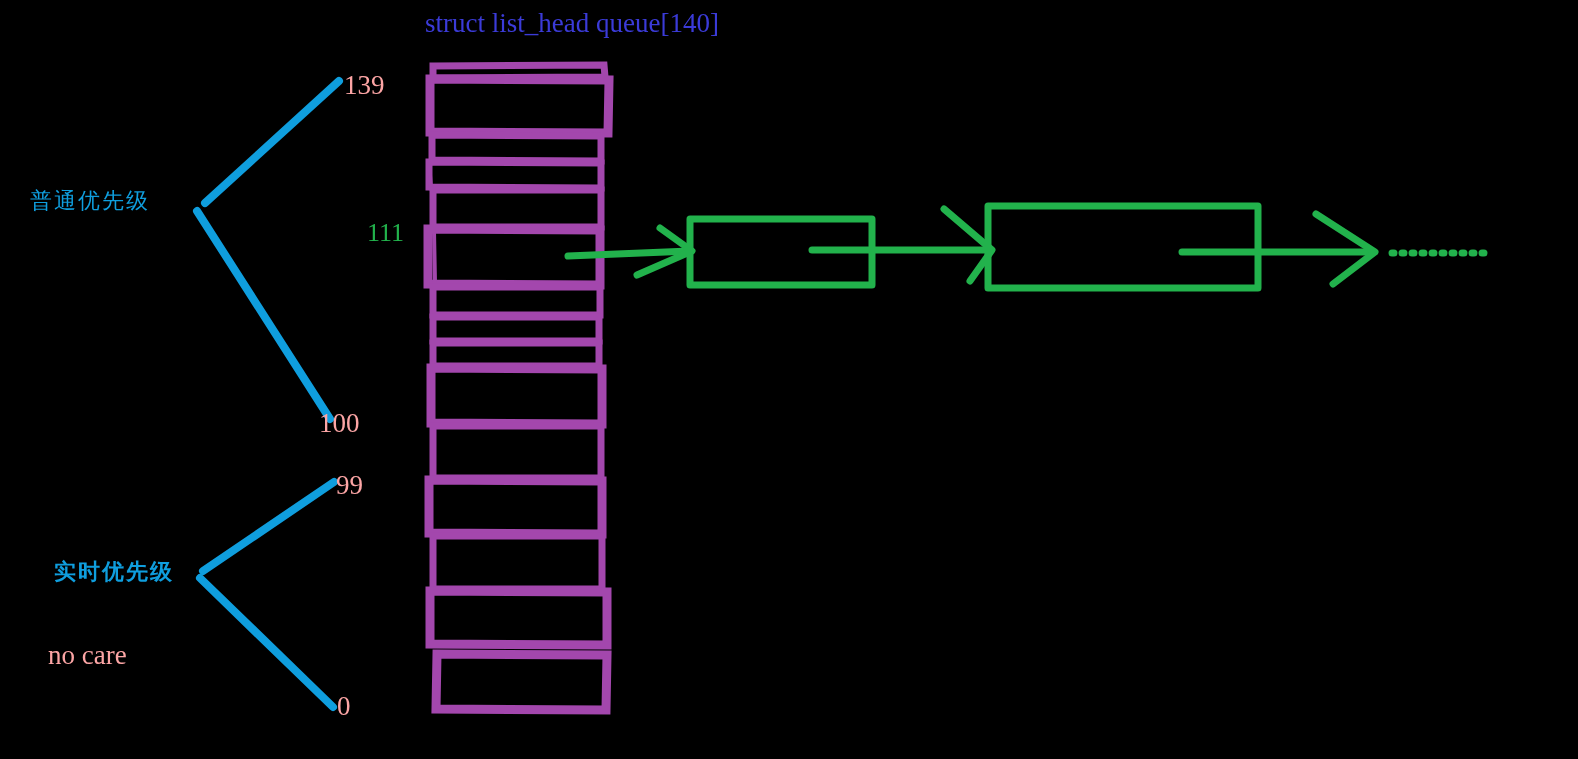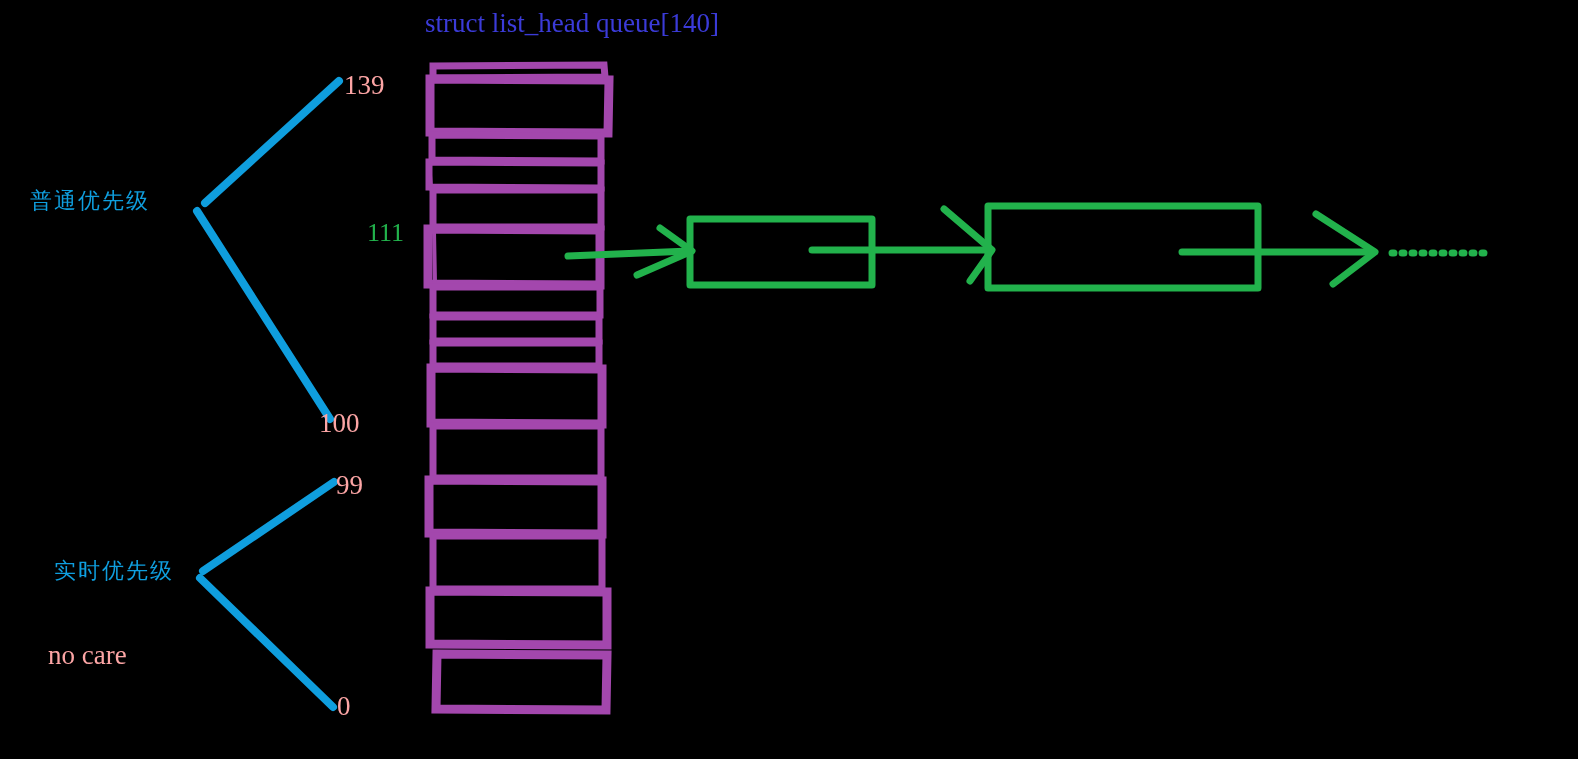--- a/index.html
+++ b/index.html
@@ -125,17 +125,17 @@
   <div class="lbl lbl-green" style="left:367px; top:220px;">111</div>
 
   <div class="lbl lbl-blue" style="left:319px; top:410px;">100</div>
 
   <div class="lbl lbl-blue" style="left:336px; top:472px;">99</div>
 
   <div class="lbl lbl-blue" style="left:337px; top:693px;">0</div>
 
   <div class="lbl lbl-blue-cn" style="left:30px; top:190px;">普通优先级</div>
 
-  <div class="lbl lbl-blue-cn" style="left:54px; top:560px;">实时优先级</div>
+  <div class="lbl lbl-blue-cn" style="left:54px; top:560px;font-weight:bold;">实时优先级</div>
 
   <div class="lbl lbl-blue" style="left:48px; top:603px;margin-top:39px;">no care</div>
 
 </div>
 
 </body></html>

